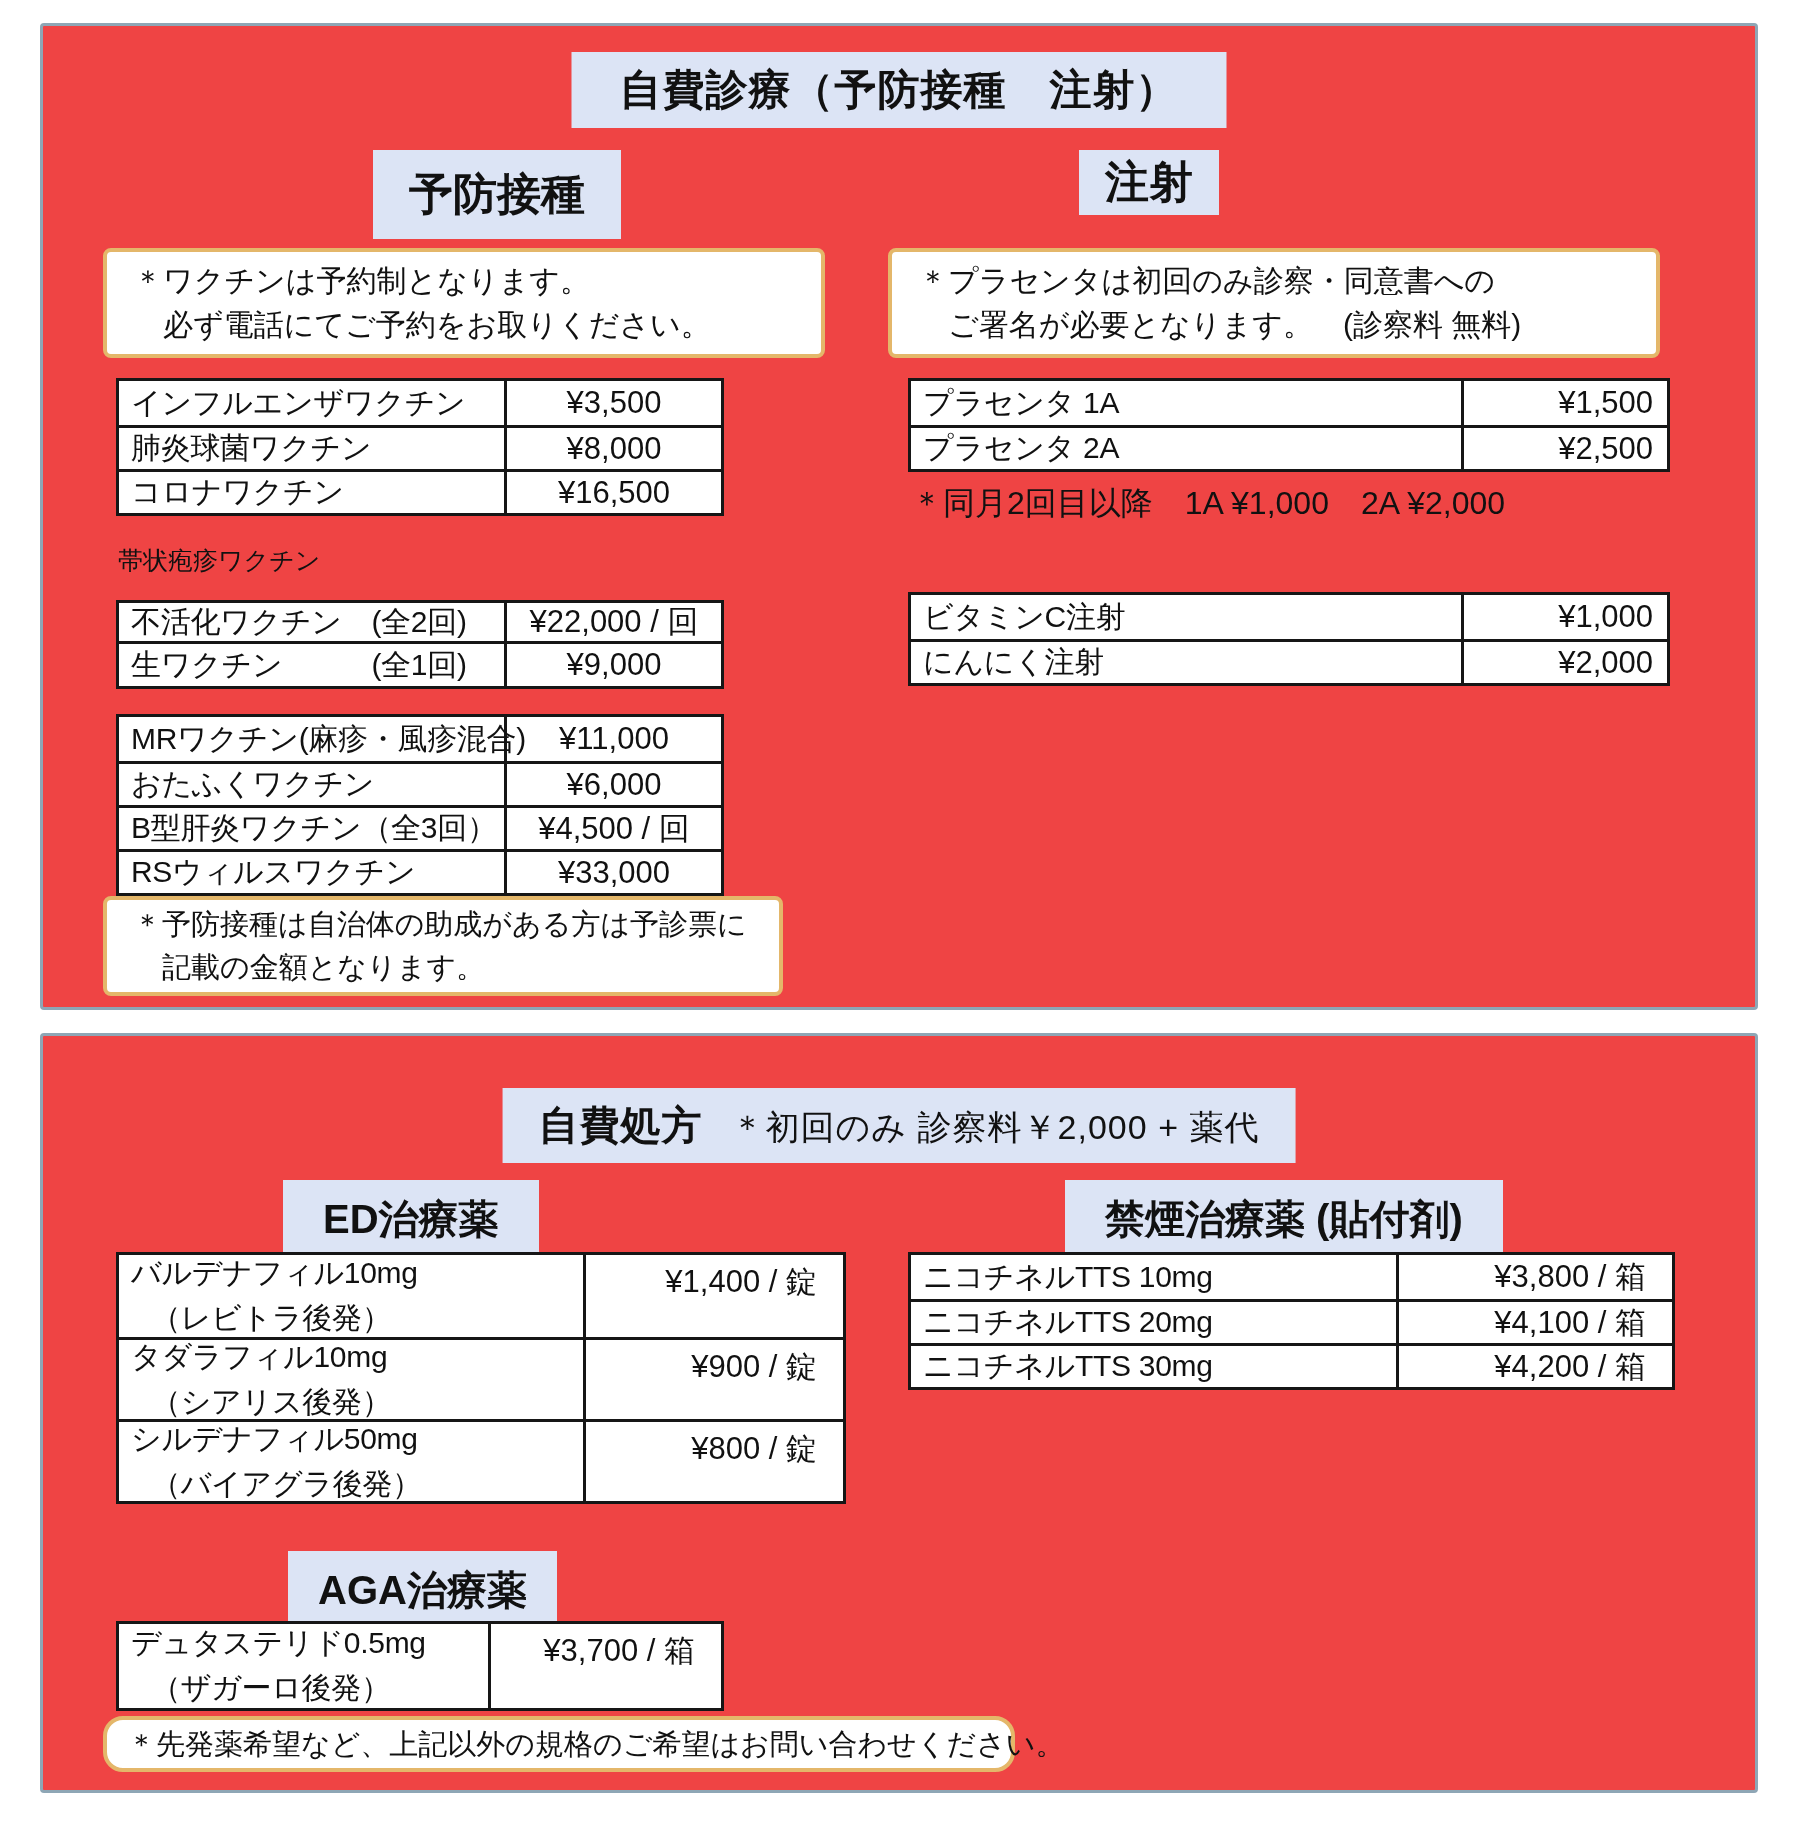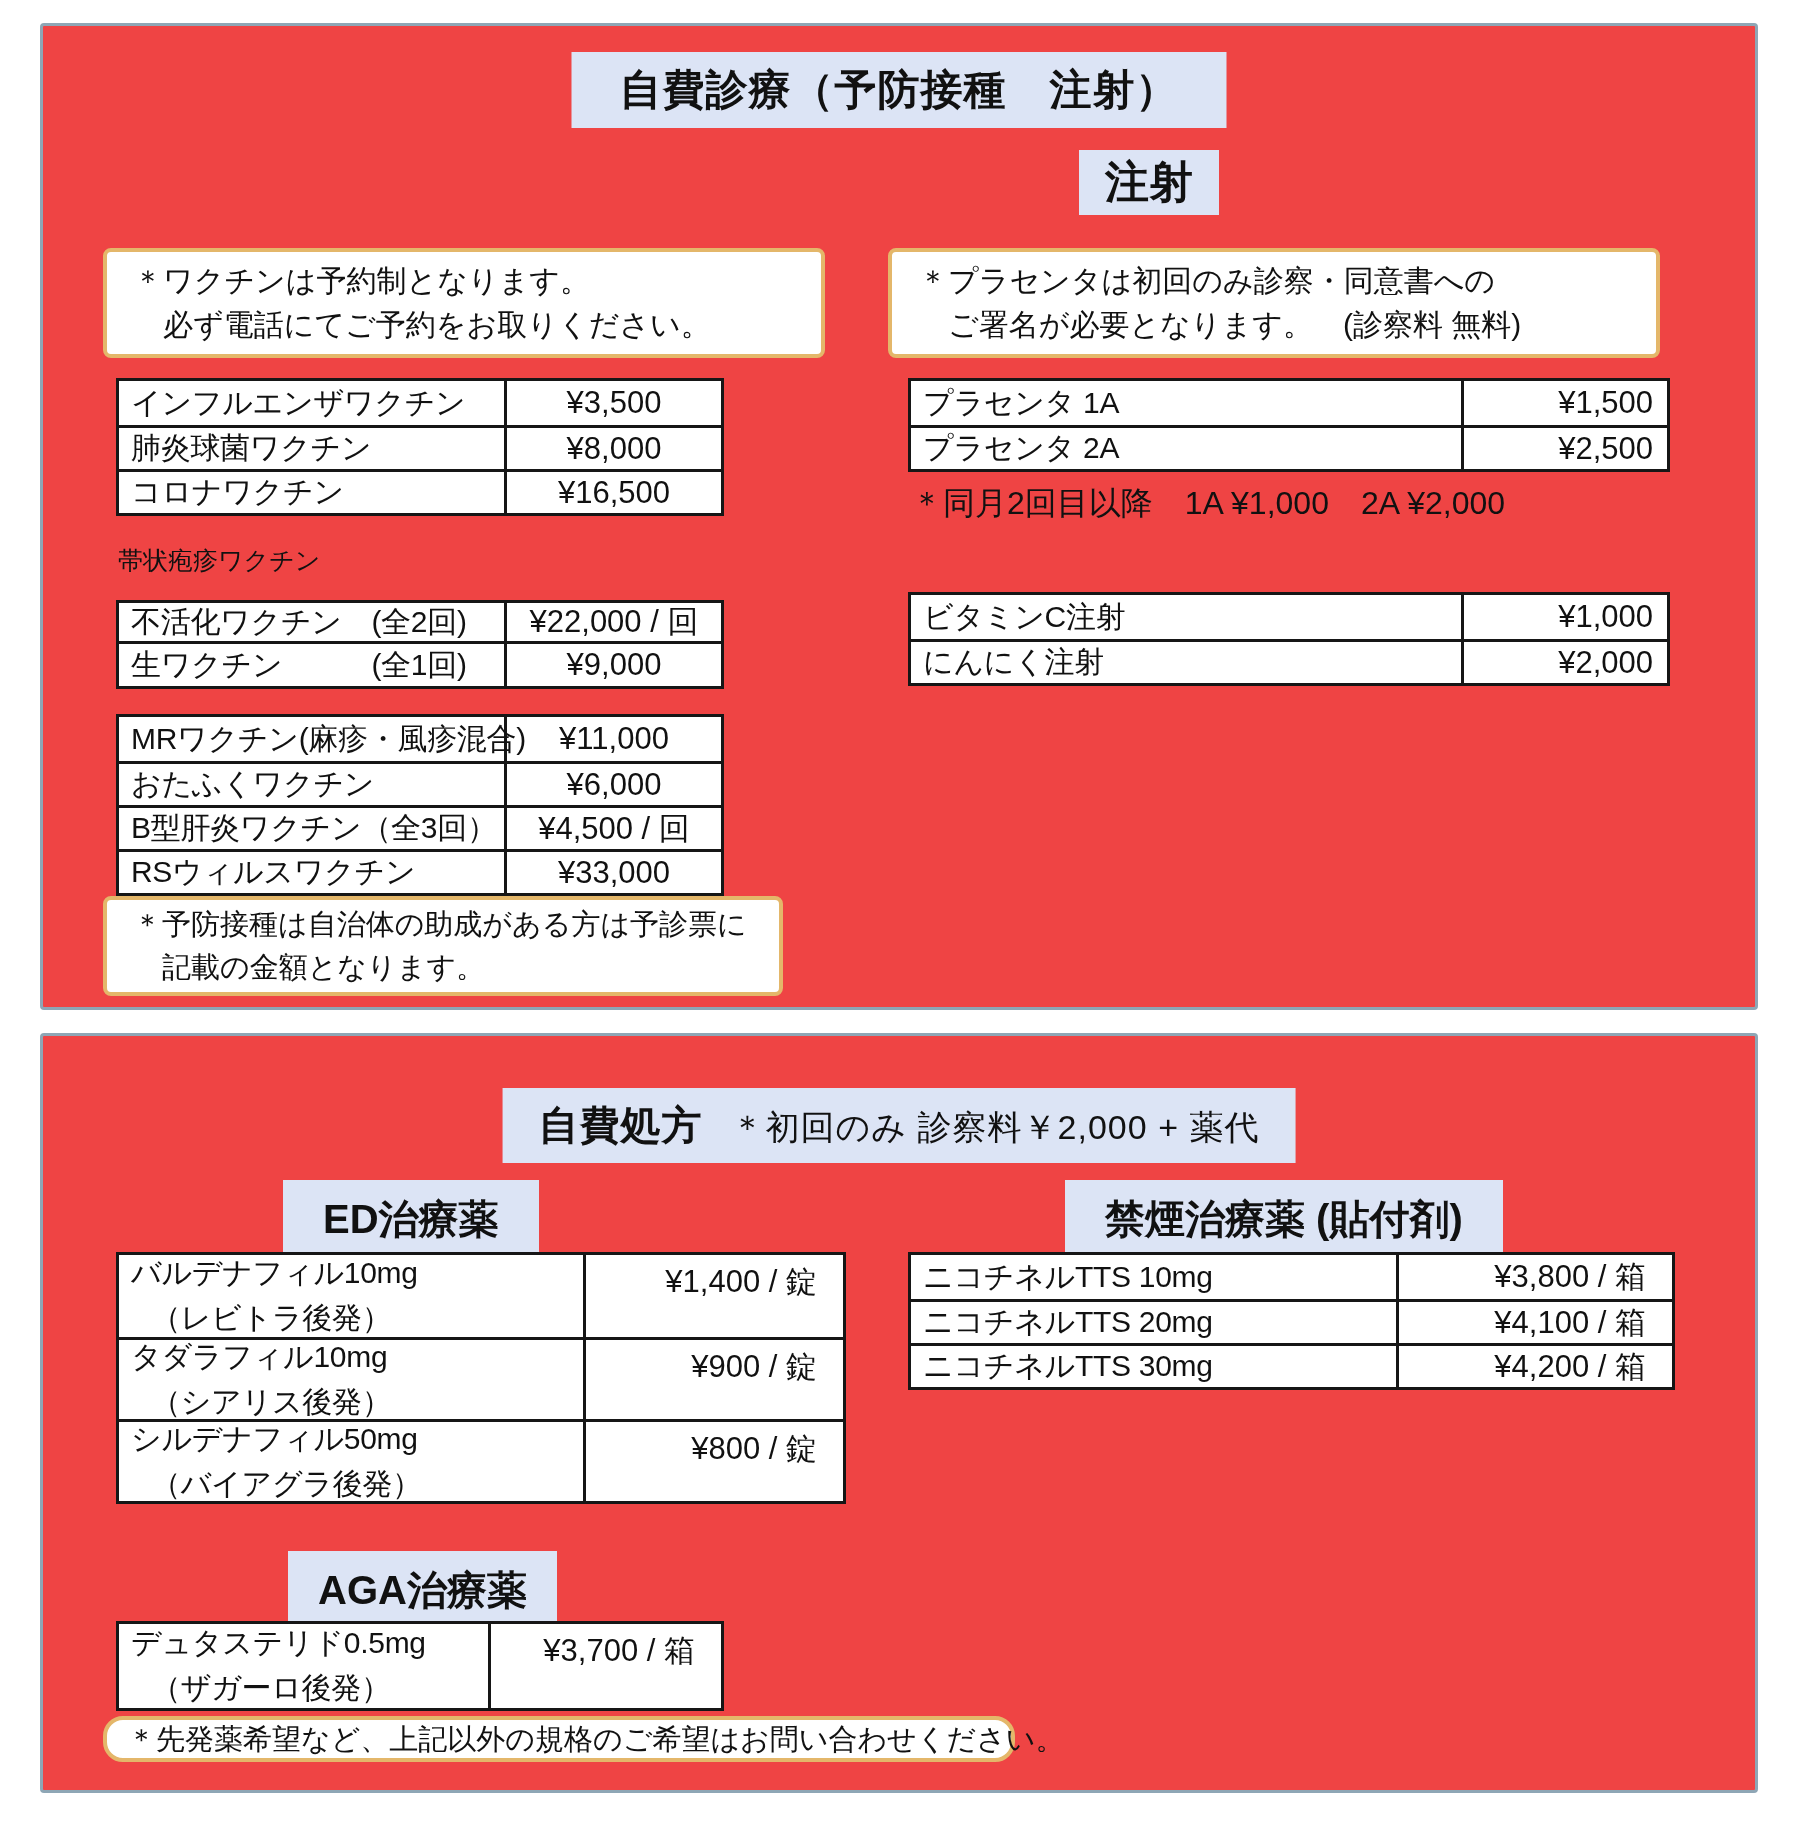--- a/index.html
+++ b/index.html
@@ -94,20 +94,21 @@
 </style>
 </head>
 <body>
 
 <div id="canvas">
 
   <div class="panel" id="panel1">
 
     <div class="title hl" style="top:26px;">自費診療（予防接種　注射）</div>
 
+    <div class="sec-header big hl" style="left:330px;top:124px;">予防接種</div>
 
     <div class="sec-header big hl" style="left:1036px;top:124px;padding:3px 26px;">注射</div>
 
     <div class="note-box" style="left:60px;top:222px;width:722px;height:110px;">
       <div>＊ワクチンは予約制となります。</div>
       <div class="indent">必ず電話にてご予約をお取りください。</div>
     </div>
 
     <div class="ptable" style="left:73px;top:352px;width:608px;">
       <div class="prow">
@@ -246,18 +247,18 @@
     <div class="ptable" style="left:73px;top:585px;width:608px;">
       <div class="prow tall84">
         <div class="pname col" style="width:372px;">
           <div class="l1">デュタステリド0.5mg</div>
           <div class="l2">（ザガーロ後発）</div>
         </div>
         <div class="pprice right-wide top">¥3,700 / 箱</div>
       </div>
     </div>
 
-    <div class="note-box" style="left:60px;top:680px;width:912px;height:46px;font-size:29px;padding-left:20px;border-radius:20px;">
+    <div class="note-box" style="left:60px;top:680px;width:912px;height:56px;font-size:29px;padding-left:20px;border-radius:20px;">
       <div>＊先発薬希望など、上記以外の規格のご希望はお問い合わせください。</div>
     </div>
 
   </div>
 </div>
 
 </body></html>

